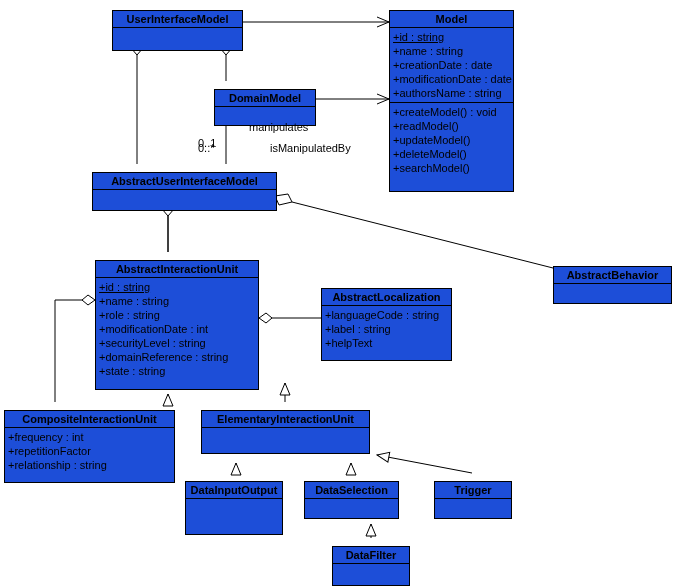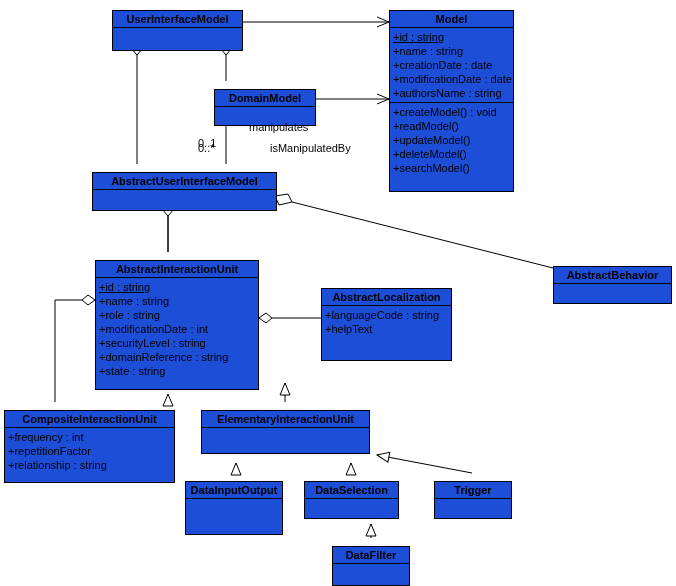--- a/index.html
+++ b/index.html
@@ -179,20 +179,21 @@
       <div class="uml-feature">+securityLevel : string</div>
       <div class="uml-feature">+domainReference : string</div>
       <div class="uml-feature">+state : string</div>
     </div>
   </div>
 
   <div class="uml-class" style="left:321px; top:280px; width:131px; height:73px;">
     <div class="uml-name">AbstractLocalization</div>
     <div class="uml-compartment">
       <div class="uml-feature">+languageCode : string</div>
+      <div class="uml-feature">+label : string</div>
       <div class="uml-feature">+helpText</div>
     </div>
   </div>
 
   <div class="uml-class" style="left:4px; top:402px; width:171px; height:73px;">
     <div class="uml-name">CompositeInteractionUnit</div>
     <div class="uml-compartment">
       <div class="uml-feature">+frequency : int</div>
       <div class="uml-feature">+repetitionFactor</div>
       <div class="uml-feature">+relationship : string</div>

